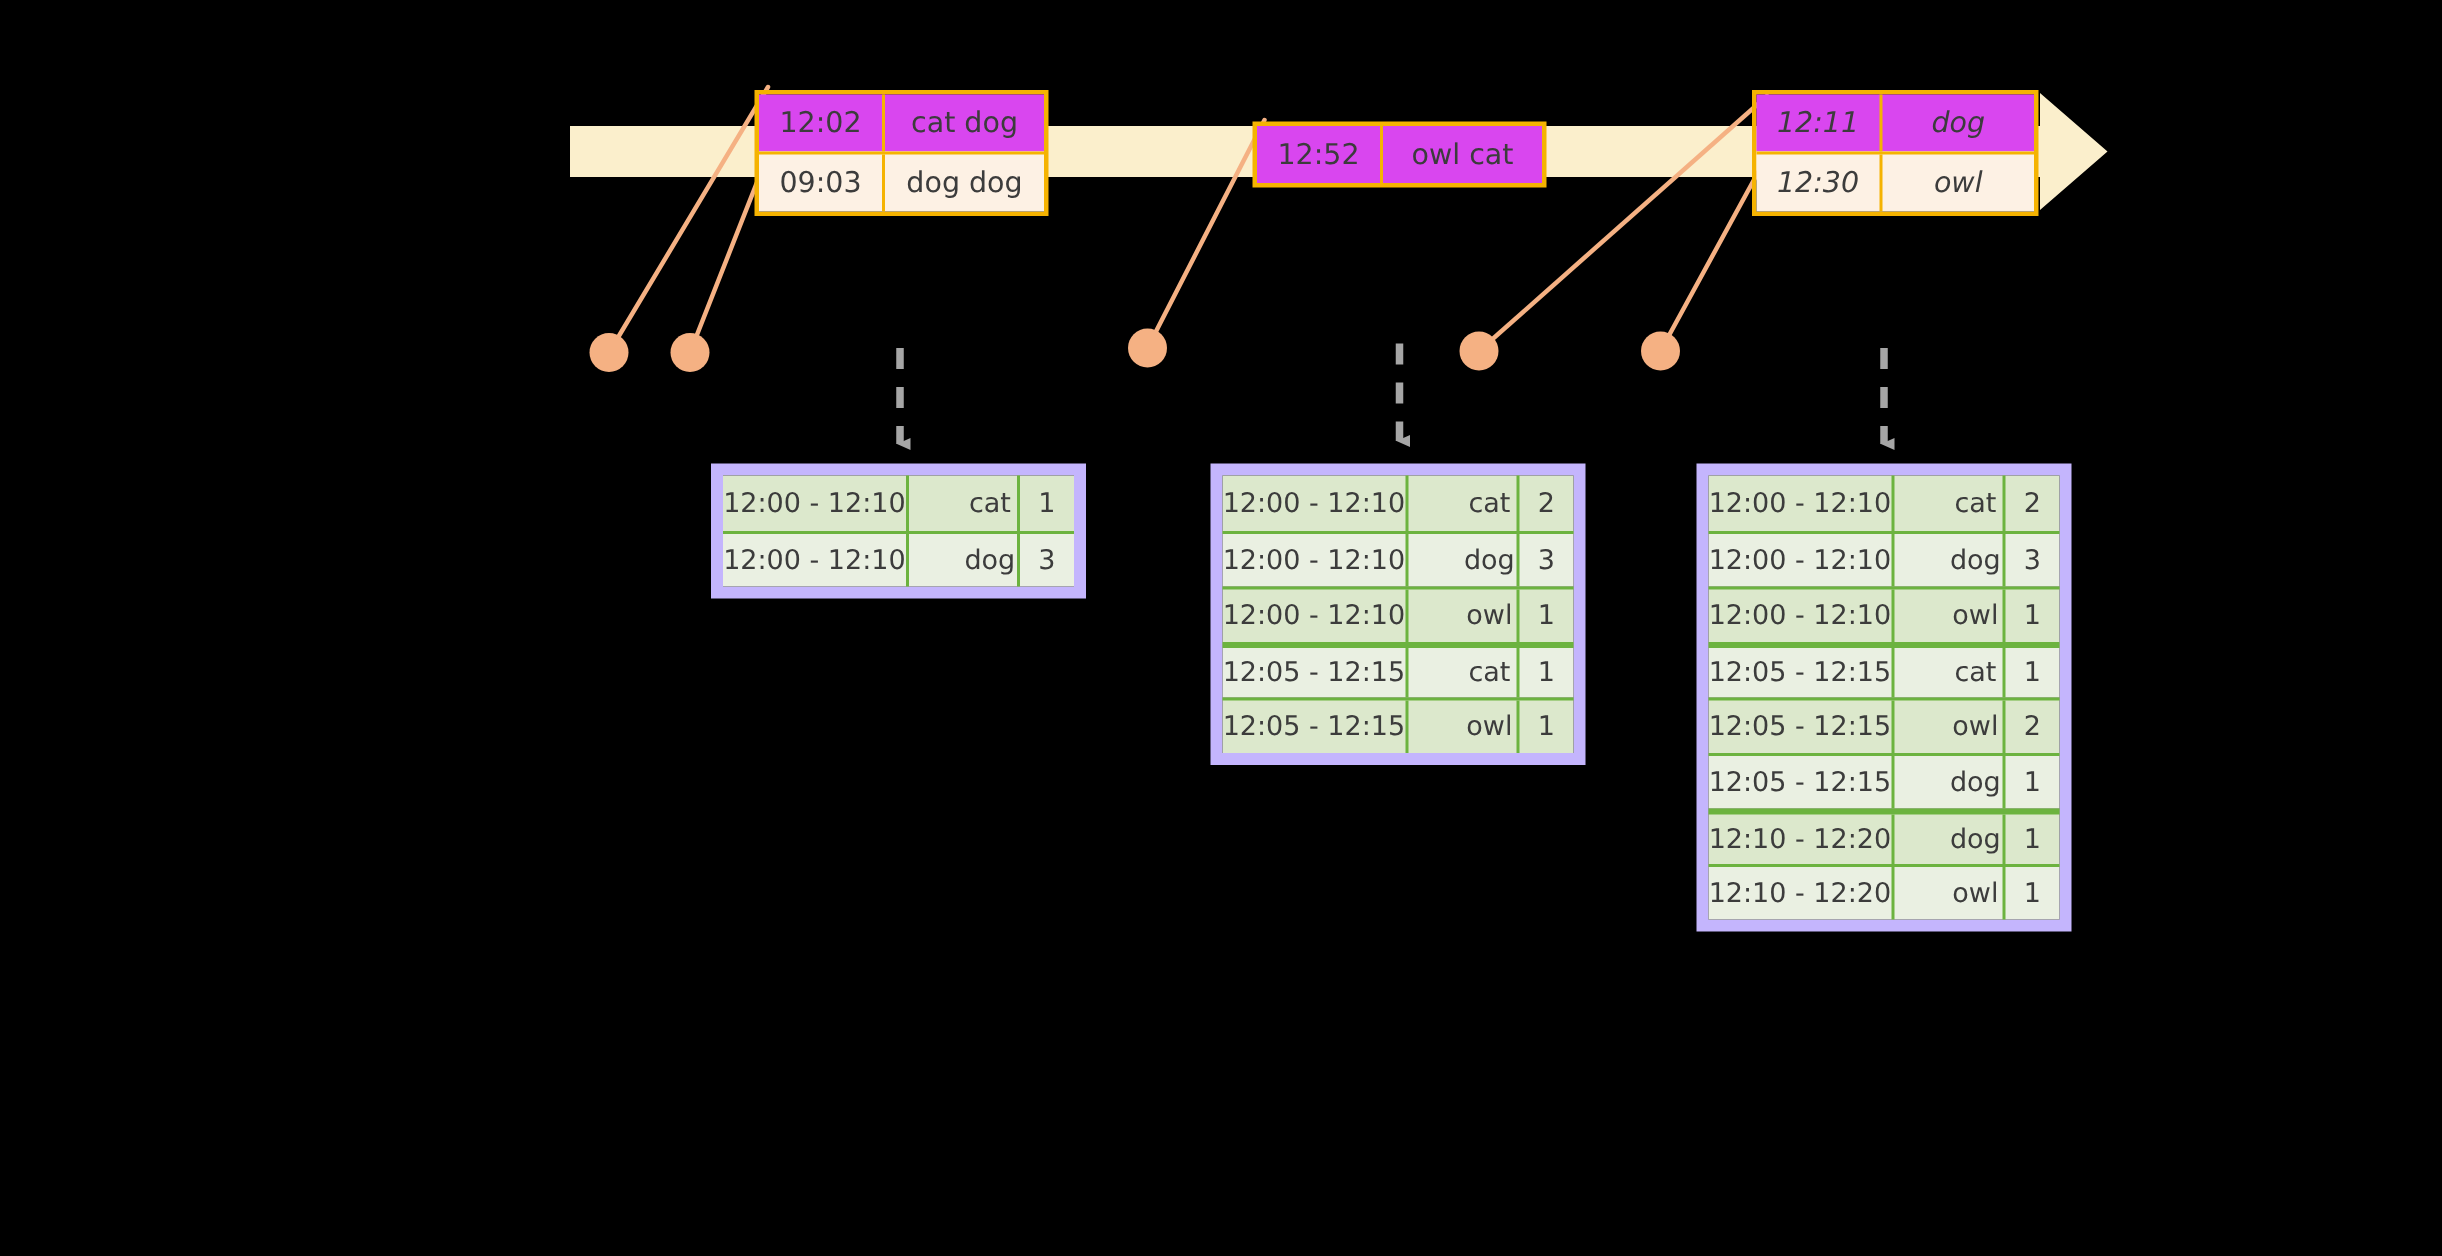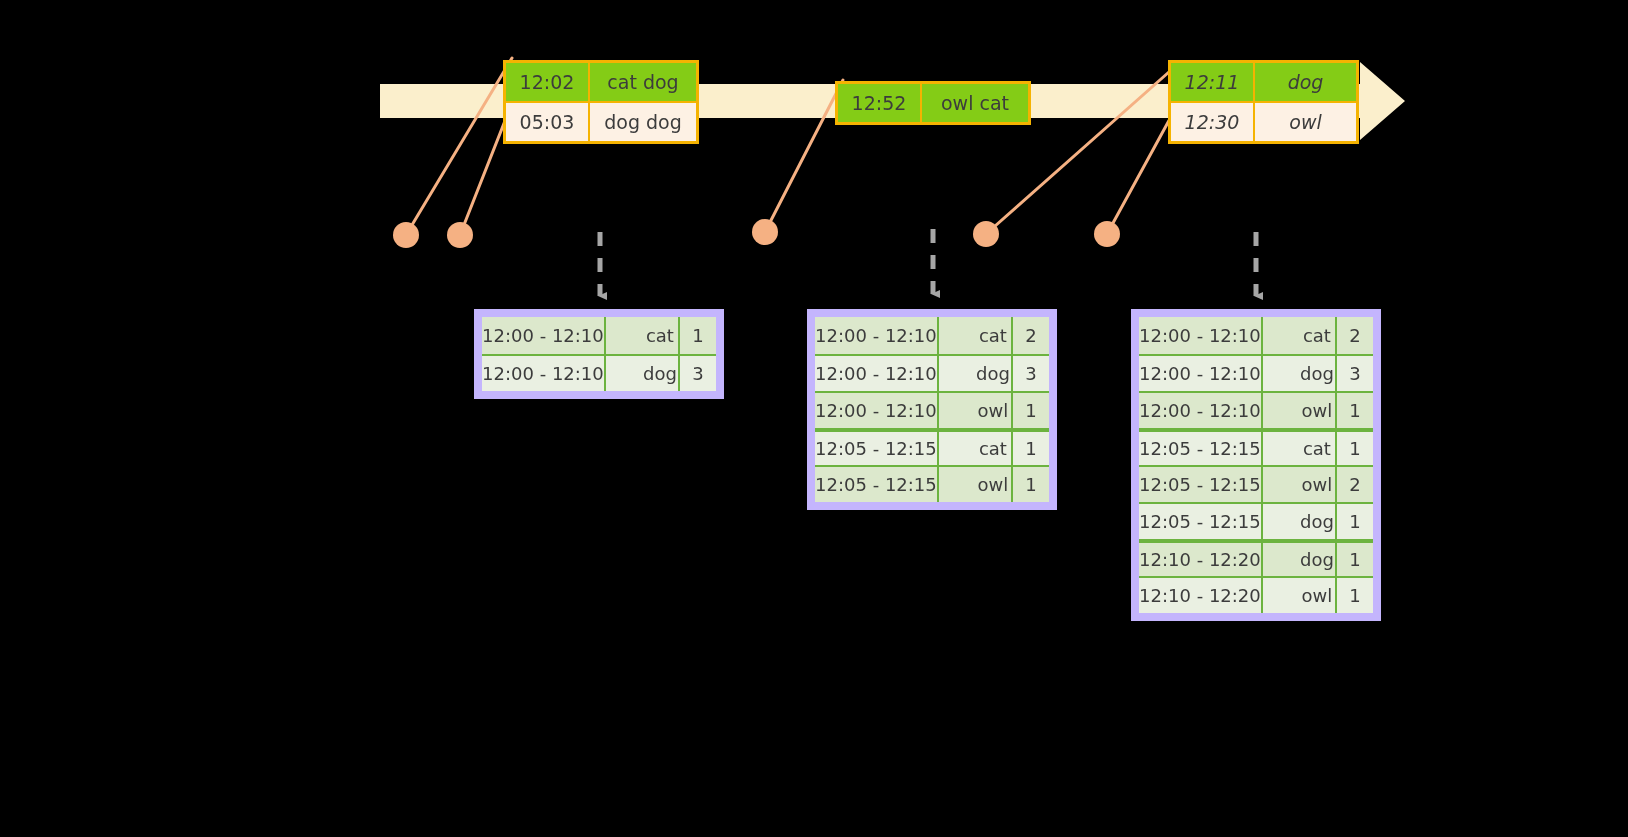--- a/index.html
+++ b/index.html
@@ -29,21 +29,21 @@
     box-sizing: border-box;
     z-index: 5;
   }
   .event-row {
     display: flex;
     height: 38px;
   }
   .event-row + .event-row {
     border-top: 2px solid #F5B301;
   }
-  .event-row.shade-a { background: #84cc16; }
+  .event-row.shade-a { background: #d946ef; }
   .event-row.shade-b { background: #FDF1E4; }
   .ev-time {
     width: 84px;
     display: flex;
     align-items: center;
     justify-content: center;
     font-size: 19px;
     color: #3c3c3c;
     border-right: 2px solid #F5B301;
     box-sizing: border-box;
@@ -143,21 +143,21 @@
       <line x1="1256" y1="232" x2="1256" y2="296" marker-end="url(#grayhead)"></line>
     </g>
   </svg>
 
   <div class="event-box" style="left:503px; top:60px; width:196px;">
     <div class="event-row shade-a">
       <div class="ev-time">12:02</div>
       <div class="ev-words">cat dog</div>
     </div>
     <div class="event-row shade-b">
-      <div class="ev-time">05:03</div>
+      <div class="ev-time">09:03</div>
       <div class="ev-words">dog dog</div>
     </div>
   </div>
 
   <div class="event-box" style="left:835px; top:81px; width:196px;">
     <div class="event-row shade-a">
       <div class="ev-time">12:52</div>
       <div class="ev-words">owl cat</div>
     </div>
   </div>

